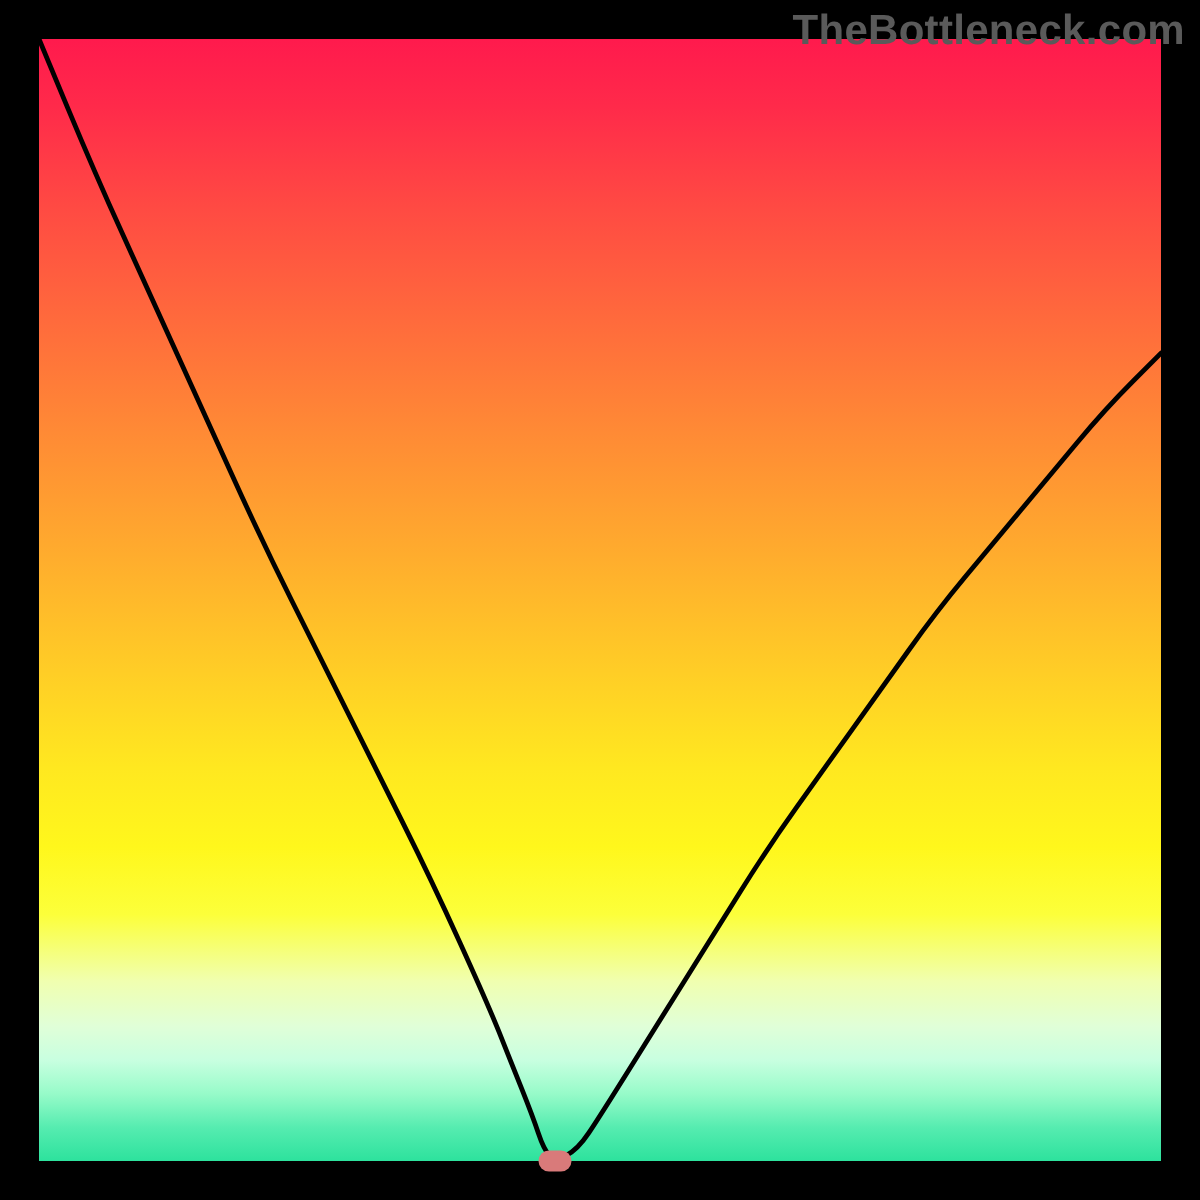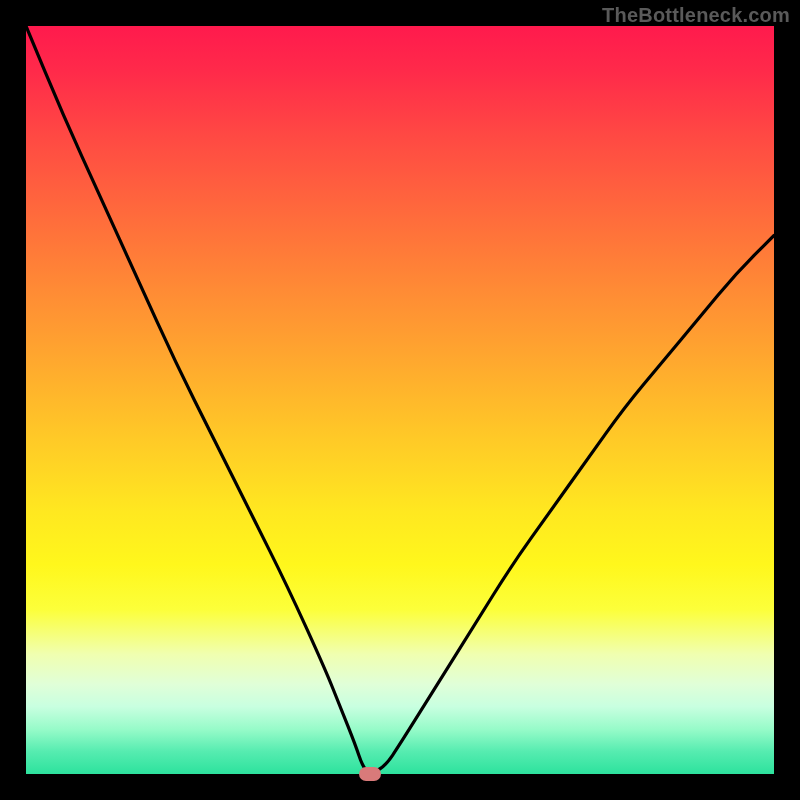--- a/index.html
+++ b/index.html
@@ -48,21 +48,21 @@
     position: absolute;
     inset: 0;
     width: 100%;
     height: 100%;
   }
   .watermark {
     position: absolute;
     top: 4px;
     right: 10px;
     color: #5a5a5a;
-    font-size: 20px;
+    font-size: 28px;
     font-weight: 600;
     letter-spacing: 0.2px;
     user-select: none;
   }
   .marker {
     position: absolute;
     width: 22px;
     height: 14px;
     border-radius: 7px;
     background: #d97a7a;

